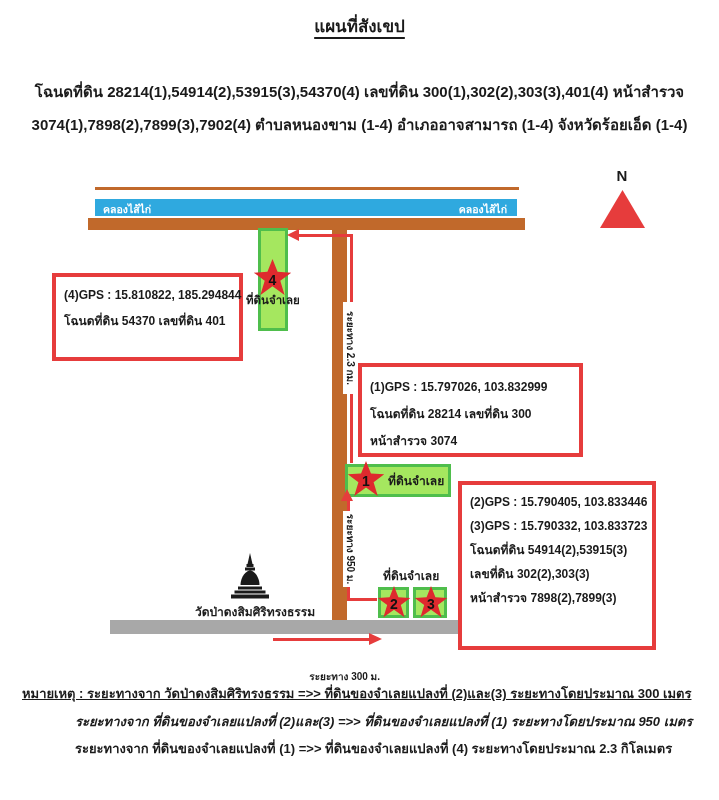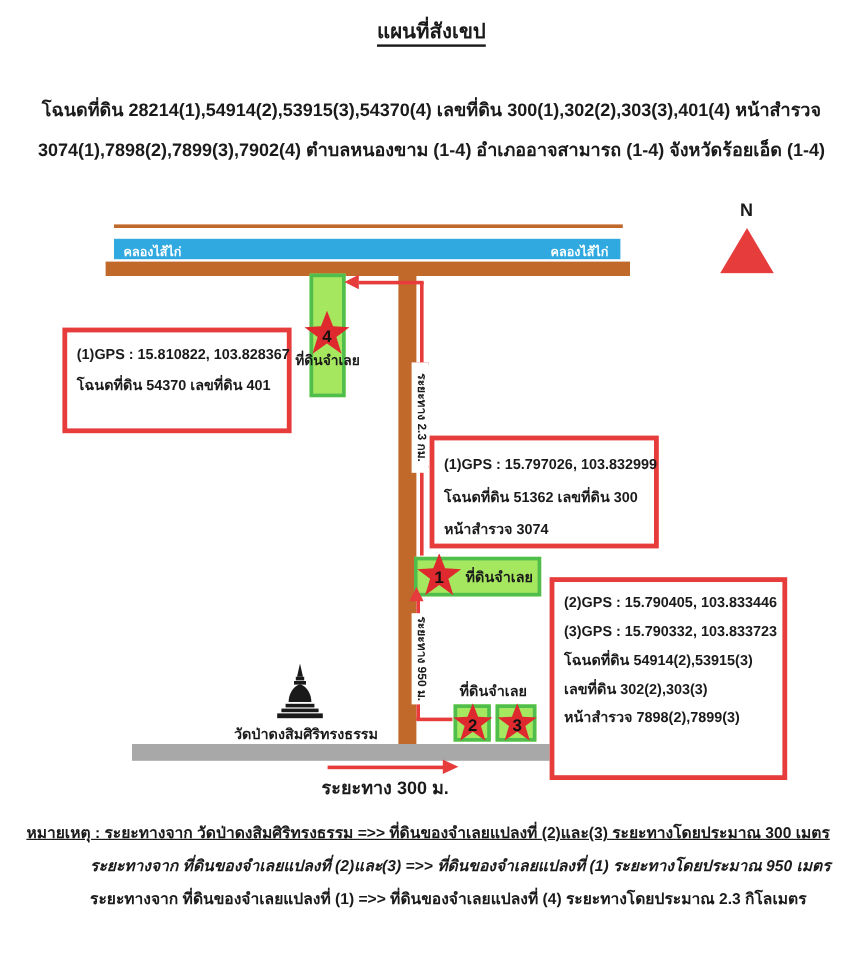--- a/index.html
+++ b/index.html
@@ -61,27 +61,27 @@
   #route-950-v{left:347px;top:500px;width:3px;height:100px;}
   #route-950-elbow{left:347px;top:598px;width:30px;height:3px;}
   .vlabel{background:#ffffff;font-size:10px;text-align:center;white-space:nowrap;z-index:5;line-height:14px;}
   #label-23km{left:304px;top:341px;width:92px;height:14px;transform:rotate(90deg);}
   #label-950m{left:312px;top:542px;width:76px;height:14px;transform:rotate(90deg);}
 
   
   #arrow-300-line{left:273px;top:638px;width:98px;height:3px;}
   #arrow-300-head{left:369px;top:633px;width:0;height:0;border-top:6px solid transparent;
                   border-bottom:6px solid transparent;border-left:13px solid var(--red);}
-  #label-300m{left:268px;top:645px;width:112px;text-align:left;font-size:15px;white-space:nowrap;}
+  #label-300m{left:268px;top:669px;width:112px;text-align:right;font-size:10px;white-space:nowrap;}
 
   
   .info-box{border:4px solid var(--red);background:#ffffff;box-sizing:border-box;z-index:4;}
   .info-box div{white-space:nowrap;}
   #info-plot4{left:52px;top:273px;width:191px;height:88px;padding:5px 8px;font-size:12px;line-height:26px;}
-  #info-plot1{left:358px;top:363px;width:191px;height:94px;padding:7px 8px;font-size:12px;line-height:27px;}
+  #info-plot1{left:358px;top:363px;width:225px;height:94px;padding:7px 8px;font-size:12px;line-height:27px;}
   #info-plot23{left:458px;top:481px;width:198px;height:169px;padding:5px 8px;font-size:12px;line-height:24px;}
 
   
   #temple{left:226px;top:553px;width:48px;height:47px;}
   #temple-label{left:175px;top:602px;width:160px;text-align:center;font-size:12px;white-space:nowrap;}
 
   
   .note-line{left:22px;width:697px;font-size:13px;white-space:nowrap;}
   #note1{top:683px;text-decoration:underline;} #note2{top:711px;text-indent:53px;font-style:italic;} #note3{top:738px;text-indent:53px;}
 </style>
@@ -114,26 +114,26 @@
   <div class="abs plot-label" id="plot4-label">ที่ดินจำเลย</div>
 
   <div class="abs" id="route-top-head"></div>
   <div class="abs rline" id="route-top-h"></div>
   <div class="abs rline" id="route-23-v"></div>
   <div class="abs tick" id="tick-a"></div>
   <div class="abs tick" id="tick-b"></div>
   <div class="abs vlabel" id="label-23km">ระยะทาง 2.3 กม.</div>
 
   <div class="abs info-box" id="info-plot4">
-    <div>(1)GPS : 15.810822, 103.828367</div>
+    <div>(4)GPS : 15.810822, 185.294844</div>
     <div>โฉนดที่ดิน 54370 เลขที่ดิน 401</div>
   </div>
   <div class="abs info-box" id="info-plot1">
     <div>(1)GPS : 15.797026, 103.832999</div>
-    <div>โฉนดที่ดิน 51362 เลขที่ดิน 300</div>
+    <div>โฉนดที่ดิน 28214 เลขที่ดิน 300</div>
     <div>หน้าสำรวจ 3074</div>
   </div>
   <div class="abs info-box" id="info-plot23">
     <div>(2)GPS : 15.790405, 103.833446</div>
     <div>(3)GPS : 15.790332, 103.833723</div>
     <div>โฉนดที่ดิน 54914(2),53915(3)</div>
     <div>เลขที่ดิน 302(2),303(3)</div>
     <div>หน้าสำรวจ 7898(2),7899(3)</div>
   </div>
 

